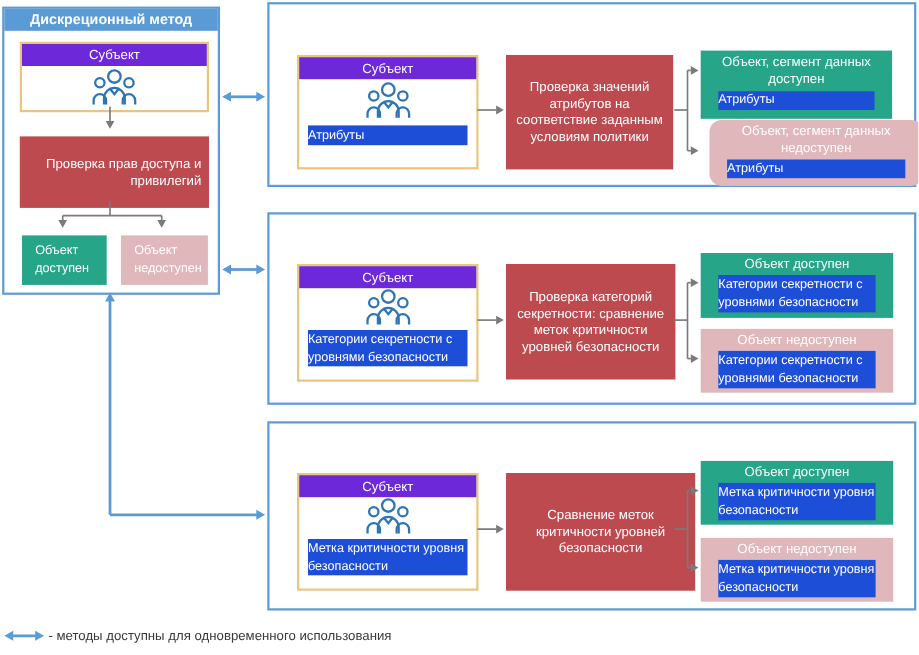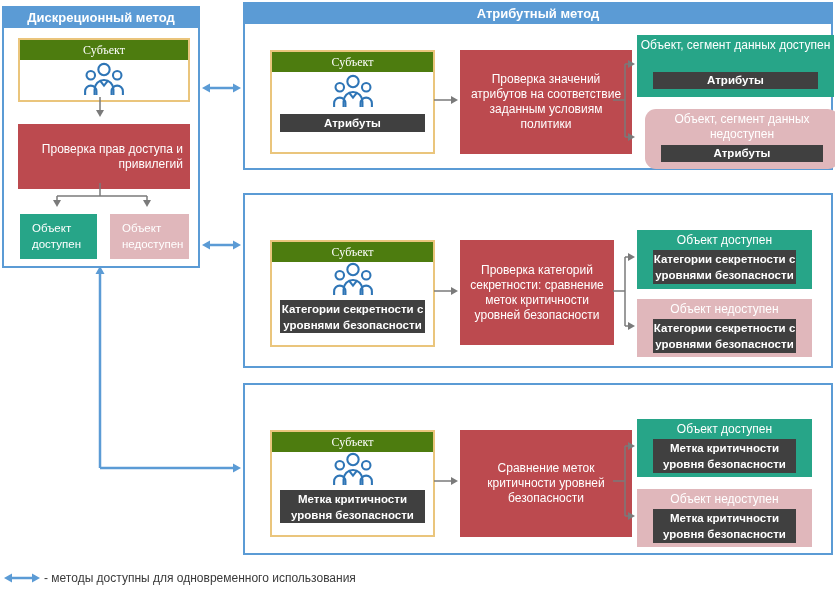--- a/index.html
+++ b/index.html
@@ -5,25 +5,25 @@
   * { box-sizing: border-box; margin: 0; padding: 0; }
   html,body { background:#fff; }
   body { font-family: "Liberation Sans", sans-serif; }
   .canvas { position:relative; width:835px; height:595px; background:#fff; overflow:hidden; }
 
   .panel { position:absolute; background:#fff; border:2px solid #5B9BD5; }
   .panel-header { position:absolute; top:0; left:0; right:0; height:20px; background:#5B9BD5;
     color:#fff; font-weight:bold; font-size:13px; text-align:center; line-height:20px; }
 
   .subject { position:absolute; background:#fff; border:2px solid #EAC57C; }
-  .subject-header { position:absolute; top:0; left:0; right:0; height:20px; background:#4d7c0f;
-    color:#fff; font-size:12px; text-align:center; line-height:20px;font-family:Liberation Serif, serif; }
+  .subject-header { position:absolute; top:0; left:0; right:0; height:20px; background:#6d28d9;
+    color:#fff; font-size:12px; text-align:center; line-height:20px; }
   .subject-icon { position:absolute; top:22px; left:50%; transform:translateX(-50%); }
 
-  .chip { position:absolute; background:#404040; color:#fff; text-align:center; font-size:11.5px;font-weight:bold; }
+  .chip { position:absolute; background:#1d4ed8; color:#fff; text-align:left; font-size:11.5px; }
   .subject .chip1 { left:8px; right:8px; top:62px; height:18px; line-height:18px; }
   .subject .chip2 { left:8px; right:8px; top:58px; height:33px; line-height:16px; padding-top:1px; }
 
   .checkbox-red { position:absolute; background:#BC4A4F; color:#fff; display:flex;
     align-items:center; justify-content:center; text-align:center;
     font-size:12px; line-height:15px; padding:0 7px; }
 
   .obj { position:absolute; color:#fff; }
   .obj.green { background:#27A588; }
   .obj.pink  { background:#E0B7BB; }
@@ -62,41 +62,40 @@
       </span>
     </div>
 
     <div class="checkbox-red" style="left:14px; top:116px; width:172px; height:65px;text-align:right;">Проверка прав доступа и привилегий</div>
 
     <div class="smallbox green" style="left:16px; top:206px; width:77px; height:45px;">Объект доступен</div>
     <div class="smallbox pink" style="left:106px; top:206px; width:79px; height:45px;">Объект недоступен</div>
   </div>
 
   <div class="panel" style="left:243px; top:2px; width:590px; height:168px;">
-    <div class="panel-header">Атрибутный метод</div>
 
     <div class="subject" style="left:25px; top:46px; width:165px; height:104px;">
       <div class="subject-header">Субъект</div>
       <span class="subject-icon">
         <svg width="46" height="34" viewBox="0 0 48 36" fill="none" stroke="#2E75B6" stroke-width="2.2">
           <circle cx="10" cy="14" r="4.5"></circle>
             <path d="M4 35 v-4 a6 6 0 0 1 12 0 v4"></path>
           <circle cx="38" cy="14" r="4.5"></circle>
             <path d="M32 35 v-4 a6 6 0 0 1 12 0 v4"></path>
           <circle cx="24" cy="8" r="6"></circle>
             <path d="M14 35 v-6 a10 10 0 0 1 20 0 v6"></path>
           <path d="M20 20 l4 5 l4 -5"></path>
         </svg>
       </span>
       <div class="chip chip1">Атрибуты</div>
     </div>
 
-    <div class="checkbox-red" style="left:215px; top:46px; width:172px; height:104px;">Проверка значений атрибутов на соответствие заданным условиям политики</div>
-
-    <div class="obj green" style="left:392px; top:31px; width:197px; height:62px;">
+    <div class="checkbox-red" style="left:215px; top:46px; width:152px; height:104px;">Проверка значений атрибутов на соответствие заданным условиям политики</div>
+
+    <div class="obj green" style="left:392px; top:42px; width:174px; height:62px;">
       <div class="obj-title">Объект, сегмент данных доступен</div>
       <div class="chip chip-one">Атрибуты</div>
     </div>
     <div class="obj pink" style="left:400px; top:105px; width:194px; height:60px;border-radius:11px;">
       <div class="obj-title">Объект, сегмент данных недоступен</div>
       <div class="chip chip-one" style="top:36px;">Атрибуты</div>
     </div>
   </div>
 
   <div class="panel" style="left:243px; top:193px; width:590px; height:175px;">

